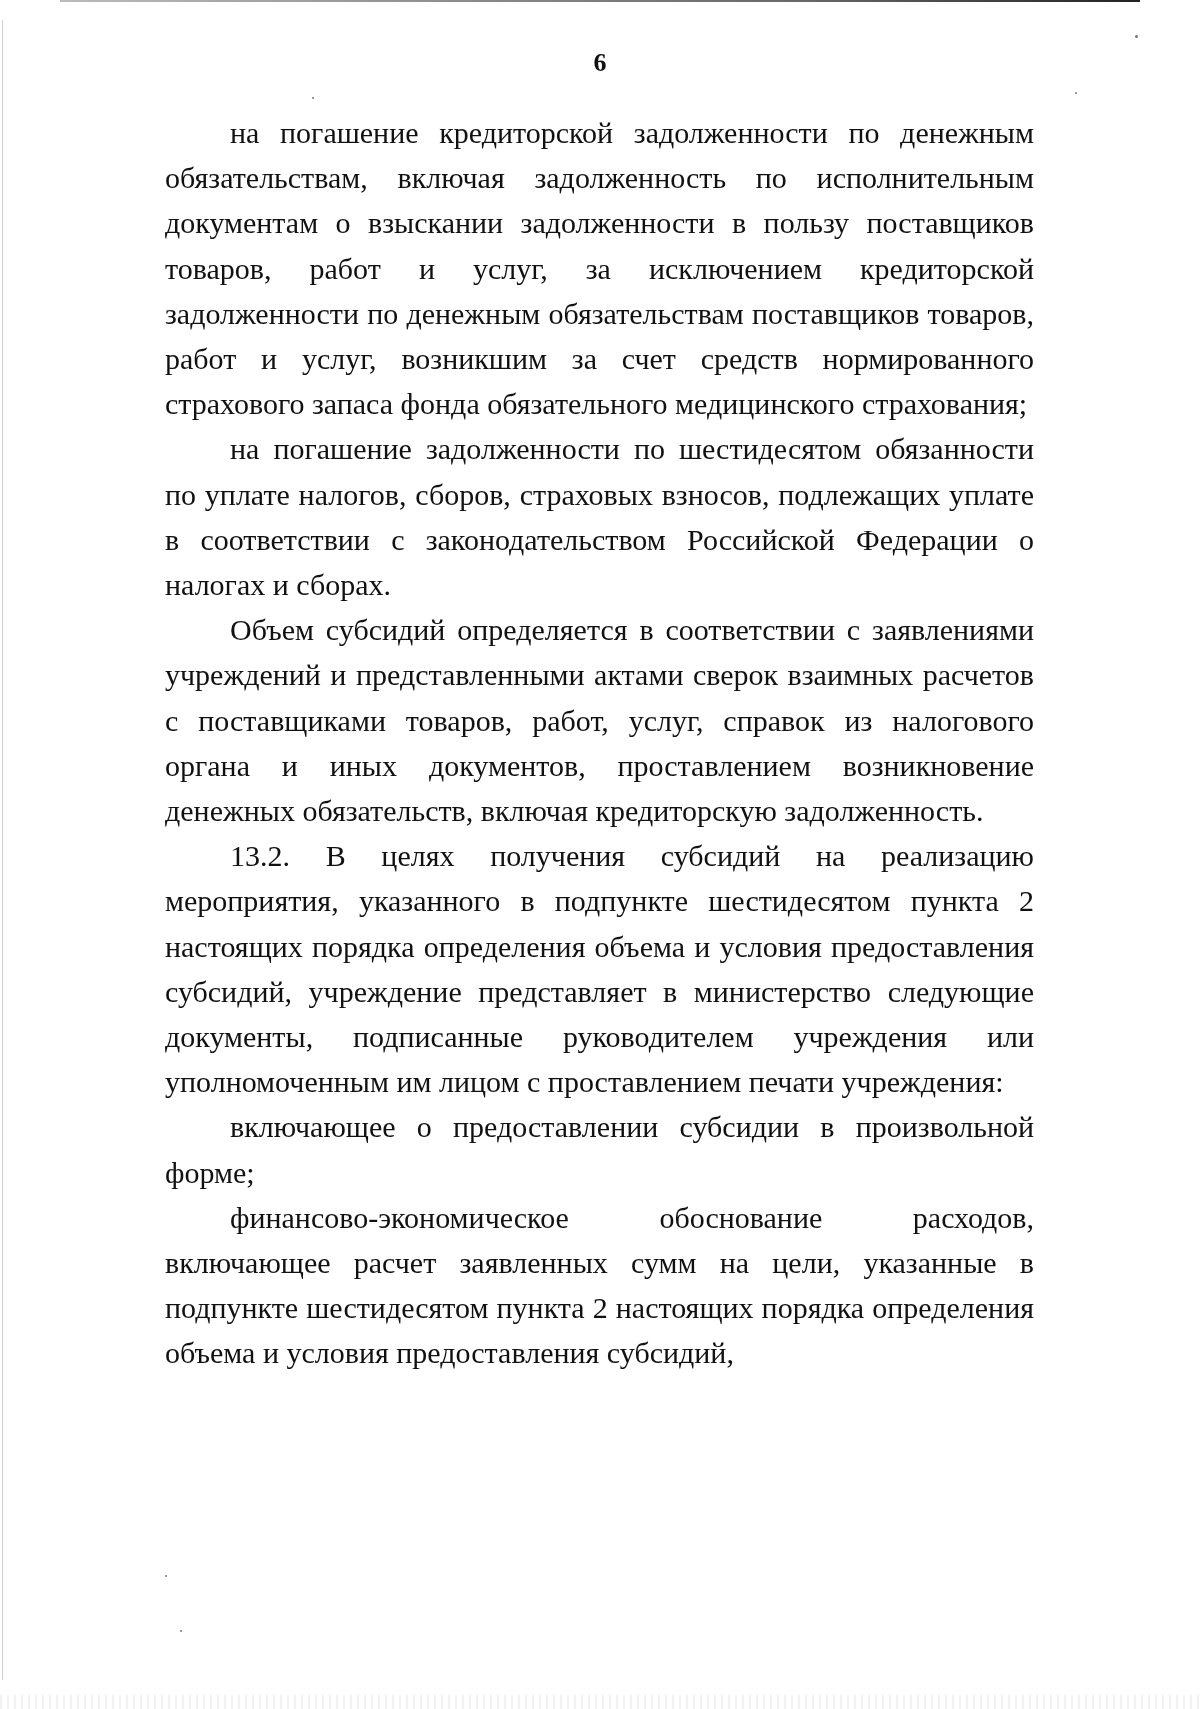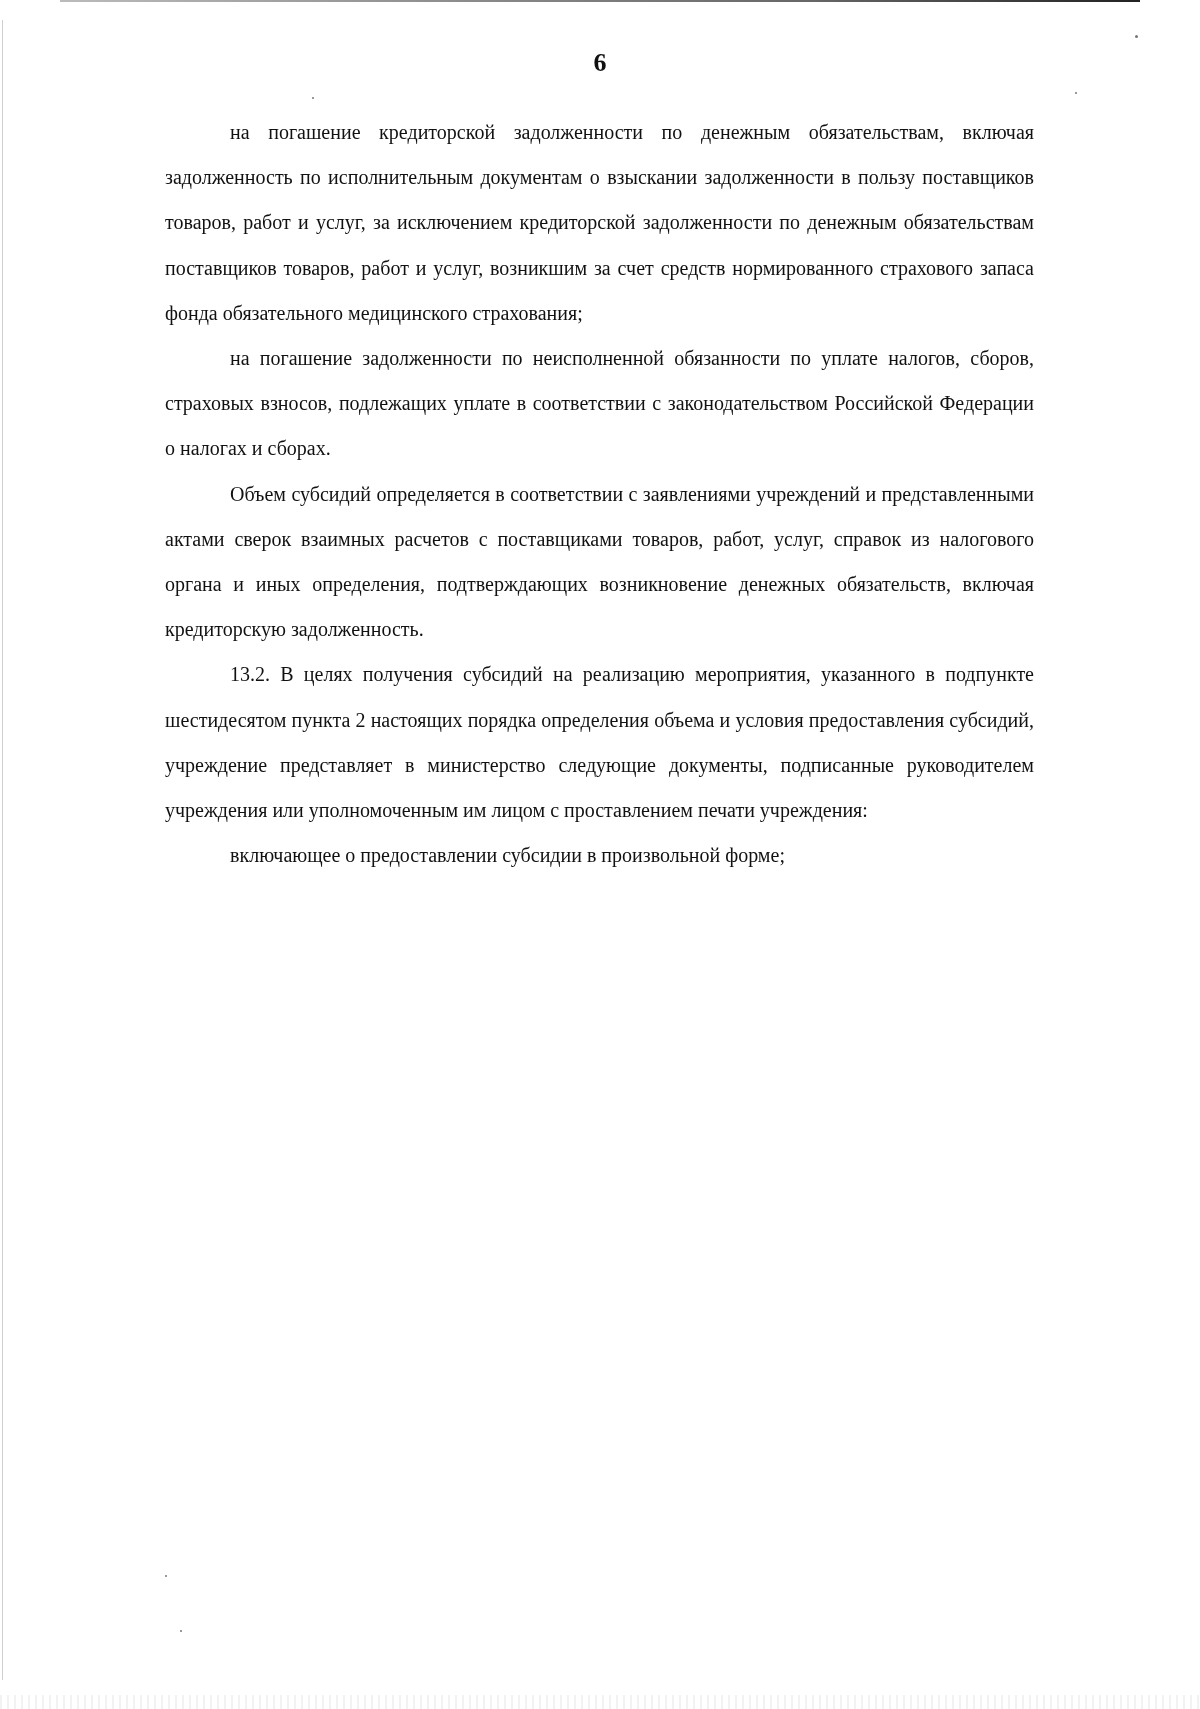--- a/index.html
+++ b/index.html
@@ -17,44 +17,45 @@
   .left-edge {
     position: absolute; left: 2px; top: 20px; width: 1px; height: 1660px;
     background: #cfcfcf;
   }
   .page-number {
     position: absolute; left: 0; width: 1200px; top: 48px;
     text-align: center; font-size: 26px; font-weight: bold;
   }
   .body-text {
     position: absolute; left: 165px; top: 110px; width: 869px;
-    font-size: 20px; line-height: 45.2px;
+    font-size: 30px; line-height: 45.2px;
   }
   .para { margin: 0; text-align: justify; text-indent: 65px; }
   .speck { position: absolute; background: #777; border-radius: 50%; }
   .bottom-noise {
     position: absolute; left: 0; bottom: 0; width: 1200px; height: 14px;
     background: repeating-linear-gradient(90deg, rgba(0,0,0,0.05) 0 2px, transparent 2px 7px);
   }
 </style>
 </head>
 <body>
 
 <div class="page">
   <div class="top-edge"></div>
   <div class="left-edge"></div>
 
   <div class="page-number">6</div>
 
   <div class="body-text">
     <p class="para">на погашение кредиторской задолженности по денежным обязательствам, включая задолженность по исполнительным документам о взыскании задолженности в пользу поставщиков товаров, работ и услуг, за исключением кредиторской задолженности по денежным обязательствам поставщиков товаров, работ и услуг, возникшим за счет средств нормированного страхового запаса фонда обязательного медицинского страхования;</p>
-    <p class="para">на погашение задолженности по неисполненной обязанности по уплате налогов, сборов, страховых взносов, подлежащих уплате в соответствии с законодательством Российской Федерации о налогах и сборах.</p>
-    <p class="para">Объем субсидий определяется в соответствии с заявлениями учреждений и представленными актами сверок взаимных расчетов с поставщиками товаров, работ, услуг, справок из налогового органа и иных определения, подтверждающих возникновение денежных обязательств, включая кредиторскую задолженность.</p>
+    <p class="para">на погашение задолженности по шестидесятом обязанности по уплате налогов, сборов, страховых взносов, подлежащих уплате в соответствии с законодательством Российской Федерации о налогах и сборах.</p>
+    <p class="para">Объем субсидий определяется в соответствии с заявлениями учреждений и представленными актами сверок взаимных расчетов с поставщиками товаров, работ, услуг, справок из налогового органа и иных документов, проставлением возникновение денежных обязательств, включая кредиторскую задолженность.</p>
     <p class="para">13.2. В целях получения субсидий на реализацию мероприятия, указанного в подпункте шестидесятом пункта 2 настоящих порядка определения объема и условия предоставления субсидий, учреждение представляет в министерство следующие документы, подписанные руководителем учреждения или уполномоченным им лицом с проставлением печати учреждения:</p>
     <p class="para">включающее о предоставлении субсидии в произвольной форме;</p>
+    <p class="para">финансово-экономическое обоснование расходов, включающее расчет заявленных сумм на цели, указанные в подпункте шестидесятом пункта 2 настоящих порядка определения объема и условия предоставления субсидий,</p>
   </div>
 
   <div class="speck" style="left:1135px;top:35px;width:3px;height:3px;"></div>
   <div class="speck" style="left:1075px;top:92px;width:2px;height:2px;"></div>
   <div class="speck" style="left:312px;top:97px;width:2px;height:2px;"></div>
   <div class="speck" style="left:180px;top:1630px;width:2px;height:2px;"></div>
   <div class="speck" style="left:165px;top:1575px;width:2px;height:2px;"></div>
   <div class="bottom-noise"></div>
 </div>
 

